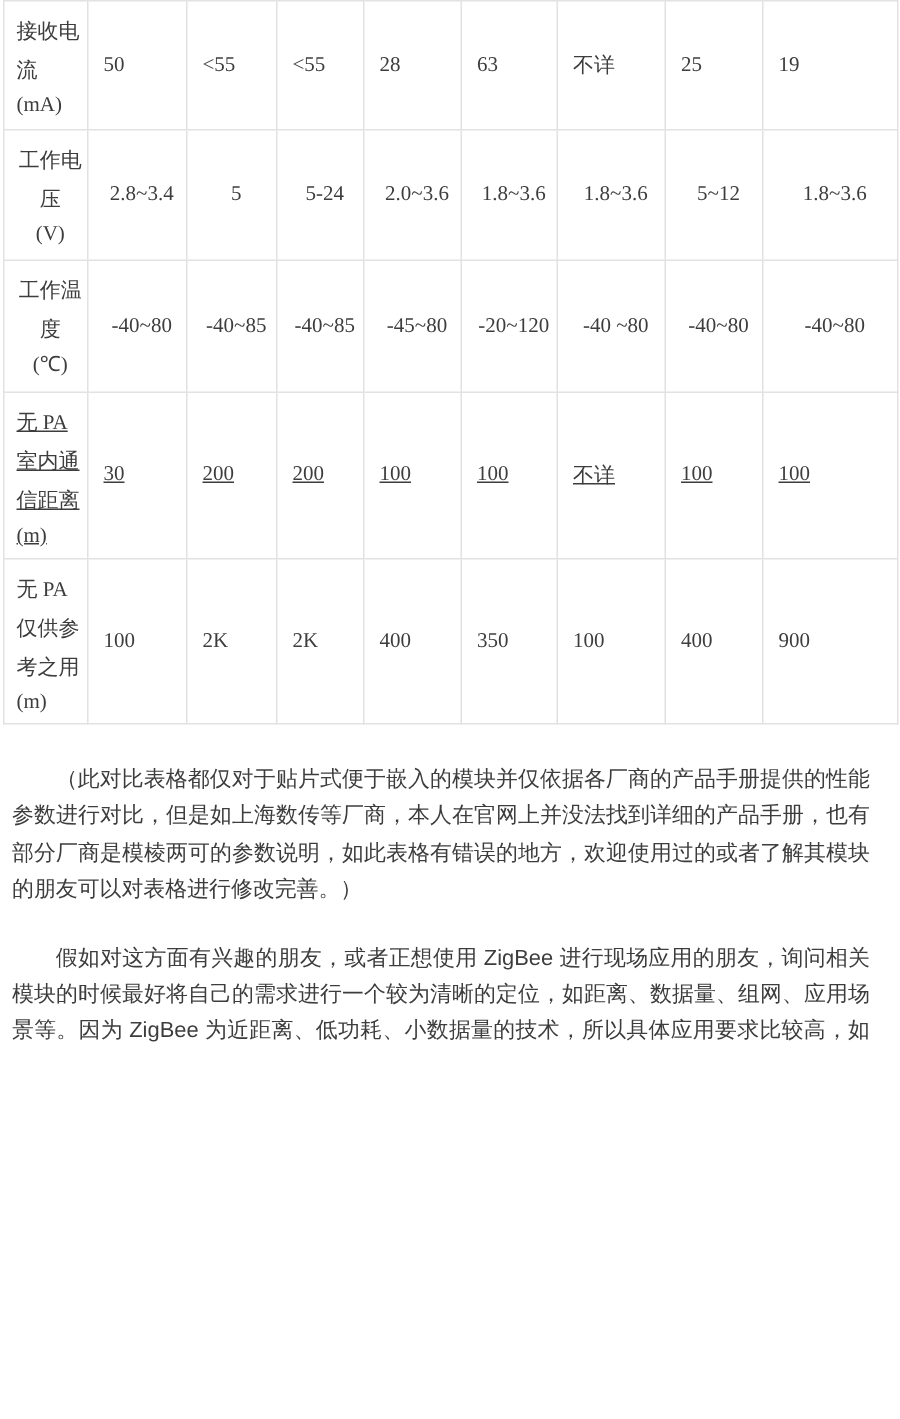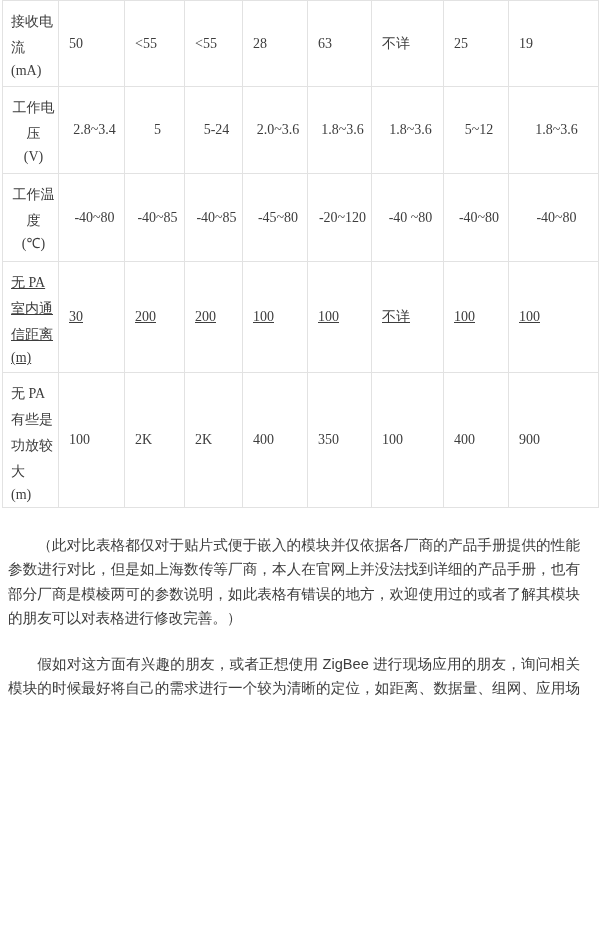--- a/index.html
+++ b/index.html
@@ -143,21 +143,21 @@
           <td>200</td>
           <td>200</td>
           <td>100</td>
           <td>100</td>
           <td>不详</td>
           <td>100</td>
           <td>100</td>
         </tr>
         <tr class="r6">
           <td class="label-cell">
-            <div class="lbl">无 PA 有些是功放较大</div>
+            <div class="lbl">无 PA 仅供参考之用</div>
             <div class="unit">(m)</div>
           </td>
           <td>100</td>
           <td>2K</td>
           <td>2K</td>
           <td>400</td>
           <td>350</td>
           <td>100</td>
           <td>400</td>
           <td>900</td>

